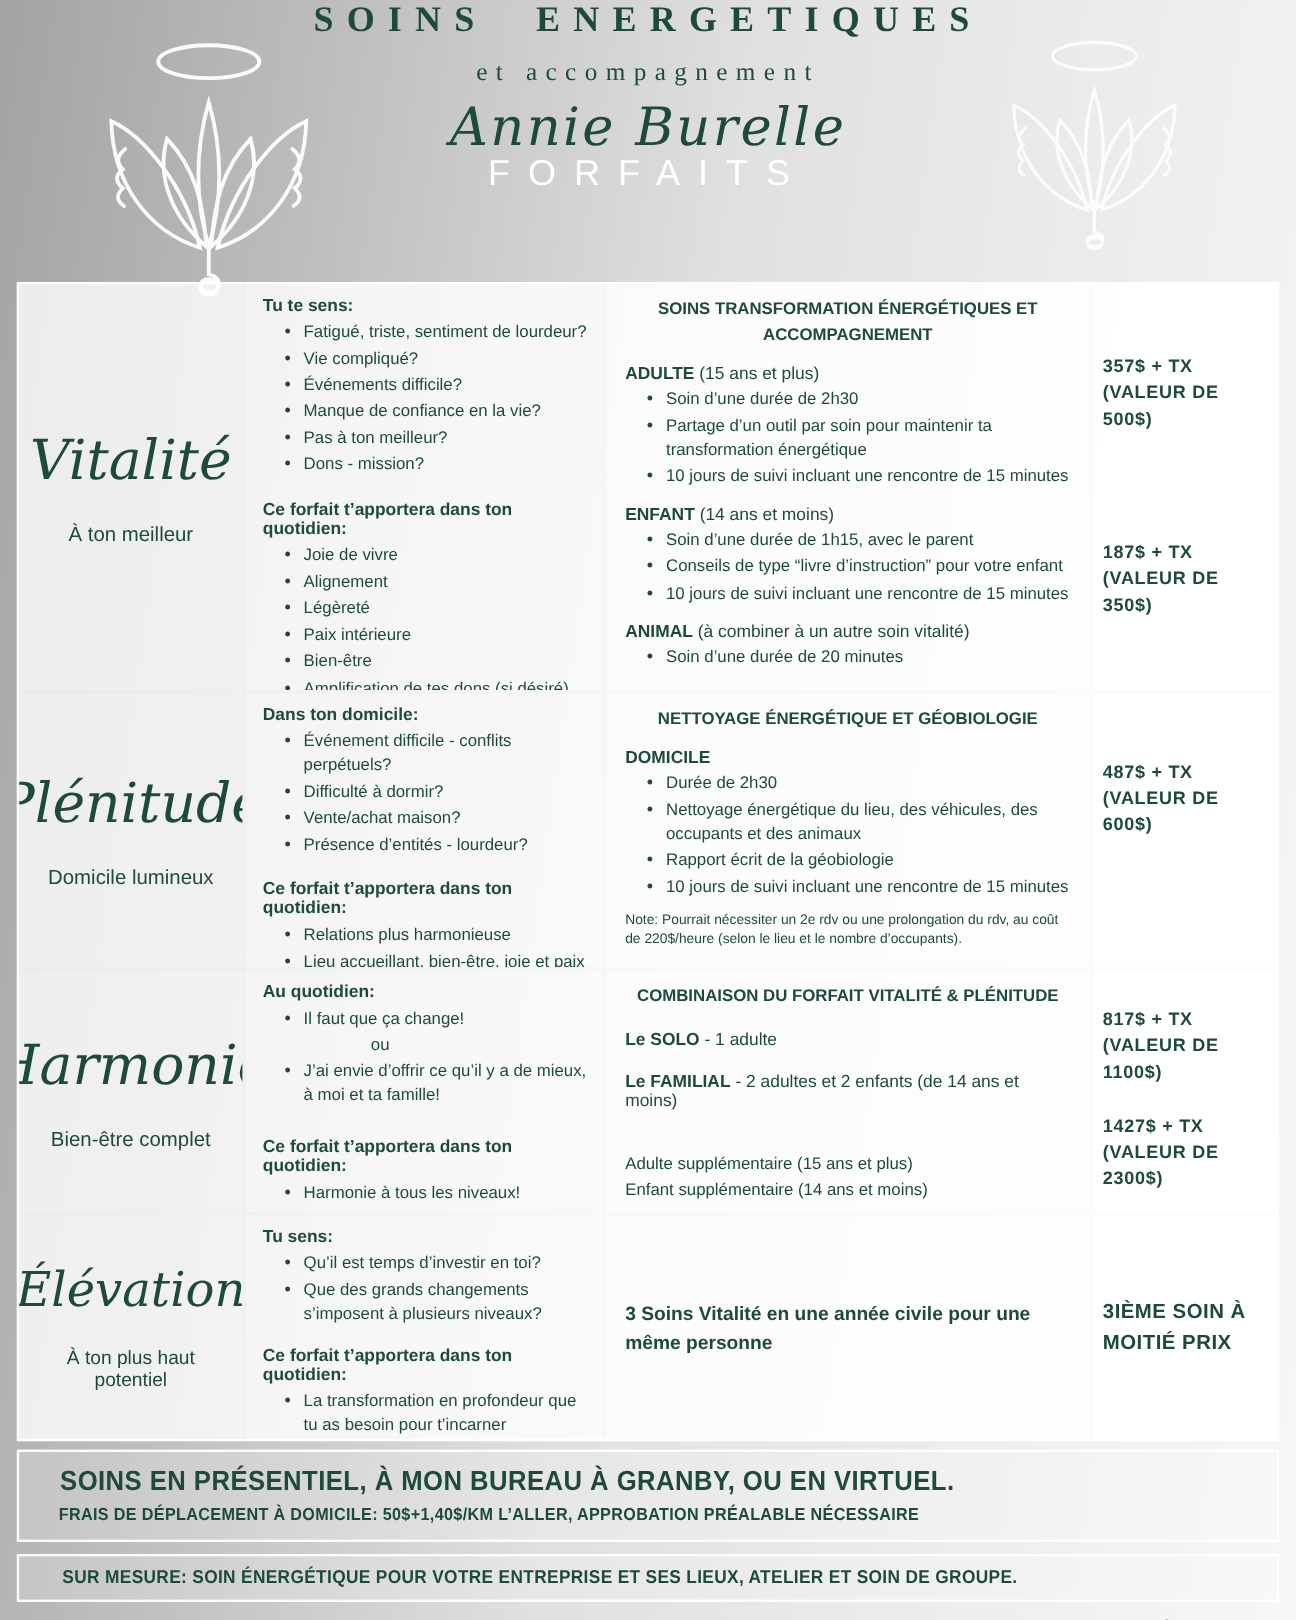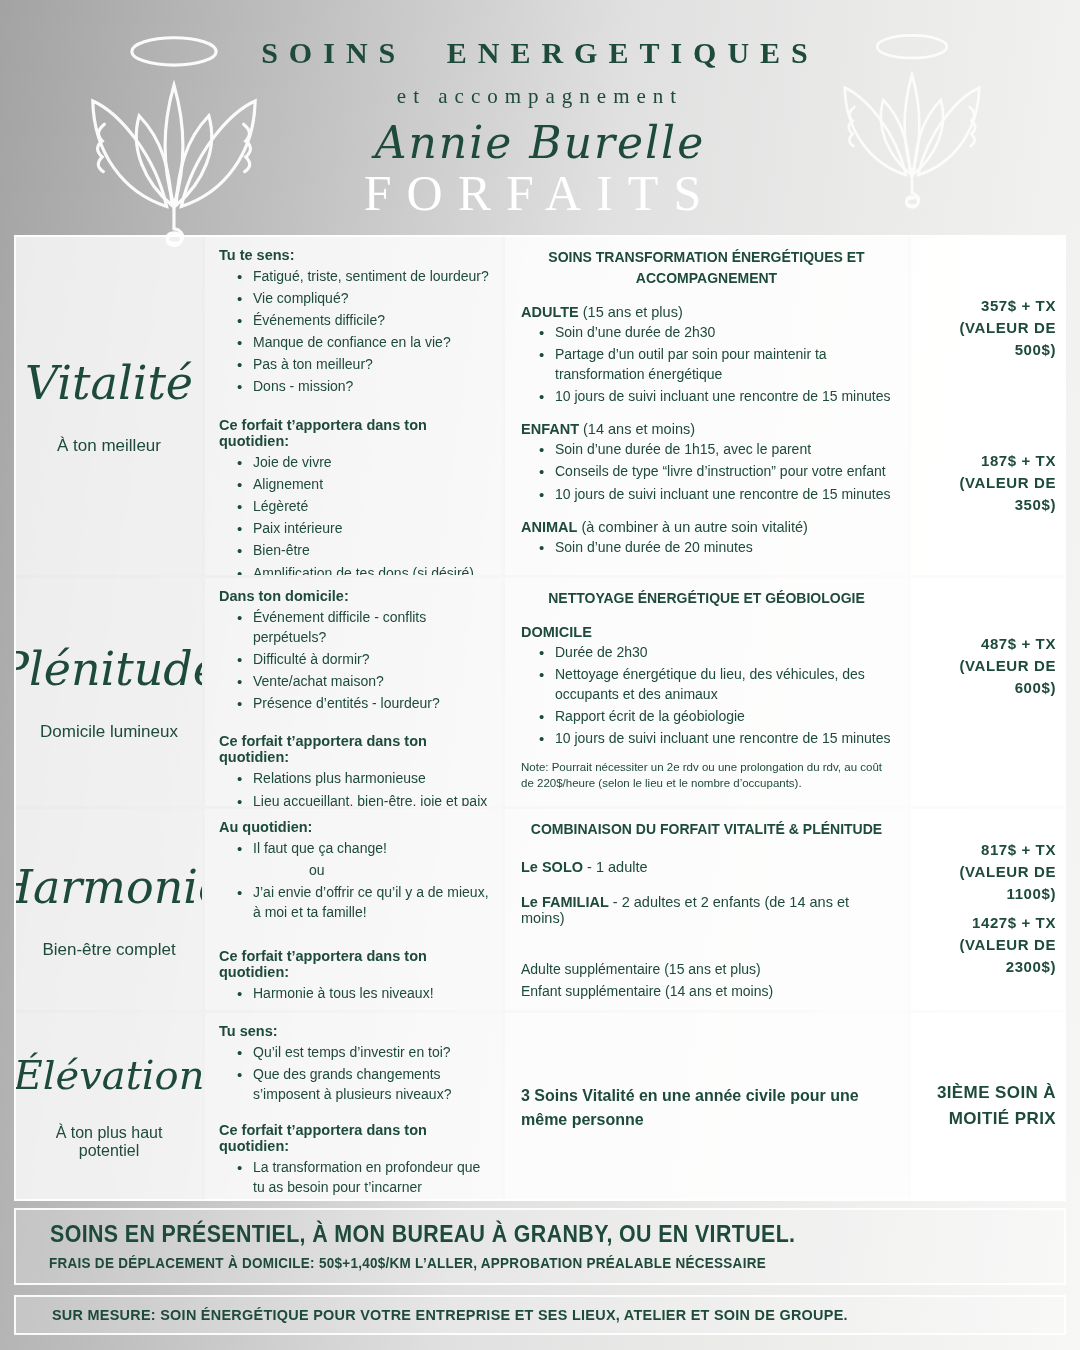--- a/index.html
+++ b/index.html
@@ -7,51 +7,51 @@
   body {
     font-family:"Liberation Sans", sans-serif;
     color:#1d4a3c;
     background:linear-gradient(98deg,#a3a3a3 0%,#bdbdbd 22%,#e0e0e0 50%,#ebebea 72%,#f7f7f6 100%);
     overflow:hidden;
   }
   
   .header{ position:relative; height:235px; text-align:center; }
   .brand-title{
     font-family:"Liberation Serif", serif; font-weight:600; font-size:30px;
-    letter-spacing:11px; word-spacing:22px; color:#1d4a3a; padding-top:36px;
+    letter-spacing:11px; word-spacing:22px; color:#1d4a3a; 
   }
   .brand-subtitle{
     font-family:"Liberation Serif", serif; font-size:21px; letter-spacing:7px;
     color:#1d4a3a; margin-top:14px; font-weight:500;text-align:center;
   }
   .script{ font-family:"DejaVu Serif", serif; font-style:italic; font-weight:500; color:#1d4a3c; }
   .brand-name{ font-size:44px; margin-top:8px; letter-spacing:2px; }
   .doc-title{
-    font-family:Liberation Serif, serif; font-size:50px; letter-spacing:15px;
+    font-family:Liberation Sans, sans-serif; font-size:30px; letter-spacing:15px;
     color:#ffffff; margin-top:-4px; font-weight:400;
   }
   .logo{ position:absolute; top:24px; }
   .logo svg{ stroke:#ffffff; fill:none; stroke-width:3; stroke-linecap:round; }
   .logo-left{ left:58px; width:232px; height:198px; opacity:.95; }
   .logo-right{ right:72px; width:192px; height:182px; opacity:.85; }
   
   .table{
     display:grid;
     grid-template-columns:186px 297px 403px 1fr;
     grid-template-rows:338px 228px 201px 186px;
     gap:3px; margin:0 14px;
     background:rgba(255,255,255,.75);
     border:2px solid rgba(255,255,255,.9);
   }
   .cell{ overflow:hidden; }
   .c1{ background:rgba(255,255,255,.16); display:flex; flex-direction:column;
        align-items:center; justify-content:center; text-align:center; gap:26px; padding:0 20px;}
   .c2{ background:rgba(255,255,255,.32); padding:10px 8px 6px 14px; }
   .c3{ background:rgba(255,255,255,.52); padding:10px 16px 6px 16px; }
-  .c4{ background:rgba(255,255,255,.82); padding:0 8px; text-align:right; }
+  .c4{ background:rgba(255,255,255,.82); padding:0 8px; text-align:left; }
   .pkg-name{ font-size:46px; }
   .pkg-name.small{ font-size:40px; }
   .pkg-tagline{ font-size:17px; color:#1d4a3c; }
   .sec-h{ font-size:14.5px; font-weight:bold; margin-bottom:4px; }
   .gap{ margin-top:20px; }
   ul{ list-style:none; padding-left:34px; }
   li{ position:relative; font-size:14px; line-height:1.4; margin-bottom:2.5px; }
   li::before{ content:"•"; position:absolute; left:-16px; top:-1px; font-size:15px; color:#1d4a3c; }
   li.ou::before{ content:""; }
   li.ou{ padding-left:56px; }
@@ -265,21 +265,21 @@
       <div class="combo-extra">
         <div>Adulte supplémentaire (15 ans et plus)</div>
         <div>Enfant supplémentaire (14 ans et moins)</div>
       </div>
     </div>
     <div class="cell c4">
       <div class="price" style="margin-top:30px">
         <div class="amt">817$ + TX</div>
         <div class="val">(VALEUR DE 1100$)</div>
       </div>
-      <div class="price" style="margin-top:8px">
+      <div class="price" style="margin-top:24px">
         <div class="amt">1427$ + TX</div>
         <div class="val">(VALEUR DE 2300$)</div>
       </div>
 
     </div>
 
     <div class="cell c1">
       <div class="pkg-name script small">Élévation</div>
       <div class="pkg-tagline" style="font-size:16px">À ton plus haut potentiel</div>
     </div>

